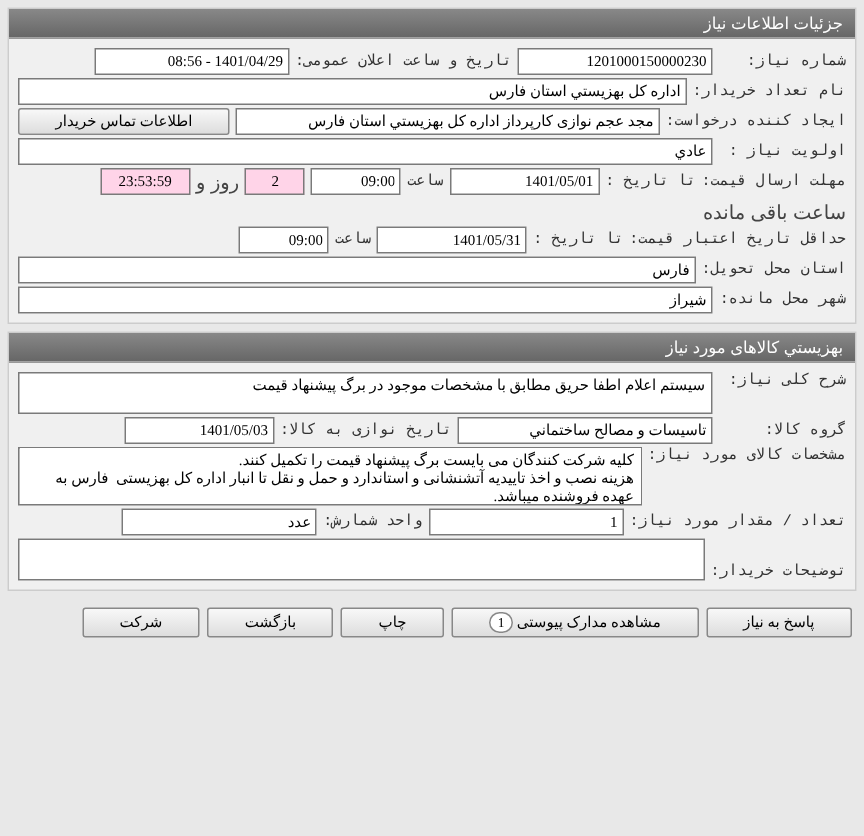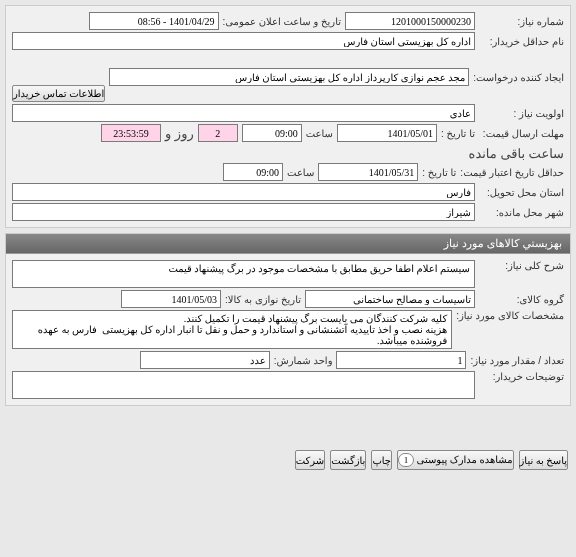--- a/index.html
+++ b/index.html
@@ -30,20 +30,21 @@
   align-items: center;
   margin: 2px 0;
   gap: 4px;
   flex-wrap: wrap;
 }
 .label {
   font-size: 10px;
   color: #333;
   white-space: nowrap;
   min-width: 85px;
+  font-family: Liberation Mono, monospace;
 }
 .label.sm { min-width: auto; }
 .input, .textarea {
   background: #fff;
   border: 1px solid #7a7a7a;
   font-family: Tahoma;
   font-size: 10px;
   padding: 1px 3px;
   height: 18px;
 }
@@ -59,24 +60,23 @@
 .w-40 { width: 40px; }
 .w-flex { flex: 1; }
 .pink {
   background: #ffd4e8 !important;
 }
 .btn {
   background: linear-gradient(to bottom, #f8f8f8, #ddd);
   border: 1px solid #888;
   font-family: Tahoma;
   font-size: 10px;
-  padding: 2px 0;
+  padding: 2px 24px;
   cursor: pointer;
   border-radius: 2px;
-  margin-top: 33px;
 }
 .footer {
   display: flex;
   gap: 5px;
   padding: 6px 8px;
   justify-content: flex-start;
   background: #e8e8e8;
 }
 .badge {
   display: inline-flex;
@@ -91,31 +91,32 @@
 }
 .remaining {
   color: #444;
   font-size: 13px;
 }
 </style>
 </head>
 <body>
 
 <div class="panel">
+  <div class="panel-header">جزئیات اطلاعات نیاز</div>
   <div class="panel-body">
 
     <div class="row">
       <span class="label">شماره نیاز:</span>
       <input class="input w-130" readonly="" value="1201000150000230" style="">
       <span class="label sm">تاریخ و ساعت اعلان عمومی:</span>
       <input class="input w-130" readonly="" value="1401/04/29 - 08:56" style="">
     </div>
 
     <div class="row">
-      <span class="label">نام حداقل خریدار:</span>
+      <span class="label">نام تعداد خریدار:</span>
       <input class="input w-flex" readonly="" value="اداره كل بهزيستي استان فارس" style="">
     </div>
 
     <div class="row">
       <span class="label">ایجاد کننده درخواست:</span>
       <input class="input w-flex" readonly="" value="مجد عجم نوازی کارپرداز اداره کل بهزيستي استان فارس" style="">
       <button class="btn">اطلاعات تماس خریدار</button>
     </div>
 
     <div class="row">
@@ -159,40 +160,40 @@
 <div class="panel">
   <div class="panel-header">بهزيستي کالاهای مورد نیاز</div>
   <div class="panel-body">
 
     <div class="row" style="align-items:flex-start">
       <span class="label">شرح کلی نیاز:</span>
       <textarea class="textarea" rows="2" readonly="" style="">سیستم اعلام اطفا حریق مطابق با مشخصات موجود در برگ پیشنهاد قیمت</textarea>
     </div>
 
     <div class="row">
-      <span class="label">گروه کالای:</span>
+      <span class="label">گروه کالا:</span>
       <input class="input" style="width: 170px;" readonly="" value="تاسيسات و مصالح ساختماني">
       <span class="label sm">تاریخ نوازی به کالا:</span>
       <input class="input w-100" readonly="" value="1401/05/03" style="">
     </div>
 
     <div class="row" style="align-items:flex-start">
       <span class="label">مشخصات کالای مورد نیاز:</span>
       <textarea class="textarea" rows="3" readonly="" style="">کلیه شرکت کنندگان می بایست برگ پیشنهاد قیمت را تکمیل کنند.
 هزینه نصب و اخذ تاییدیه آتشنشانی و استاندارد و حمل و نقل تا انبار اداره کل بهزیستی  فارس به عهده فروشنده میباشد.</textarea>
     </div>
 
     <div class="row">
       <span class="label">تعداد / مقدار مورد نیاز:</span>
       <input class="input w-130" readonly="" value="1" style="">
       <span class="label sm">واحد شمارش:</span>
       <input class="input w-130" readonly="" value="عدد" style="">
     </div>
 
-    <div class="row" style="align-items:flex-start">
+    <div class="row" style="align-items:flex-end">
       <span class="label">توضیحات خریدار:</span>
       <textarea class="textarea" rows="2" readonly="" style=""></textarea>
     </div>
 
   </div>
 </div>
 
 <div class="footer">
   <button class="btn">پاسخ به نیاز</button>
   <button class="btn">

